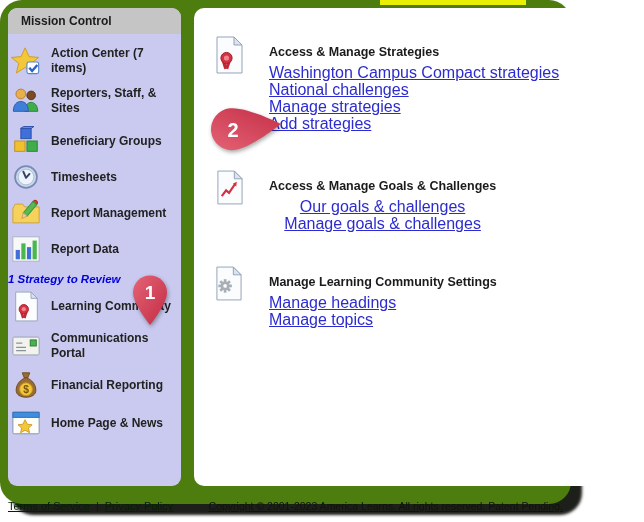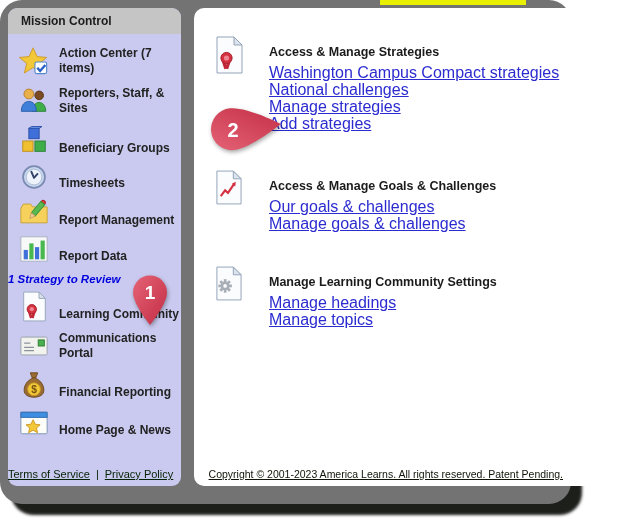--- a/index.html
+++ b/index.html
@@ -1,63 +1,63 @@
 <!DOCTYPE html>
 <html><head>
 <meta charset="utf-8">
 <style>
   * { margin:0; padding:0; box-sizing:border-box; }
   html,body { width:644px; height:522px; background:#ffffff; font-family:"Liberation Sans", sans-serif; }
   .page {
     position:relative; width:571px; height:504px;
-    background:#737373; border-radius:22px;
+    background:#4d7c0f; border-radius:22px;
     box-shadow:11px 11px 3px rgba(12,14,10,0.93);
   }
   .yellow-strip { position:absolute; left:380px; top:0; width:146px; height:5px; background:#e9f002; }
 
   
   .sidebar {
     position:absolute; left:8px; top:8px; width:173px; height:478px;
     background:#cacaf0; border-radius:9px; overflow:hidden;
   }
   .sidebar-header {
     height:26px; background:#c5c5c5; border-radius:9px 9px 0 0;
     font-size:12px; font-weight:bold; color:#1b1b1b;
     line-height:26px; padding-left:13px;
   }
   .nav-item {
-    display:flex; align-items:flex-end; gap:9px;
-    padding-left:10px; cursor:pointer;
+    display:flex; align-items:center; gap:9px;
+    padding-left:2px; cursor:pointer;
   }
   .nav-item .icon { width:32px; min-width:32px; display:flex; justify-content:center; }
   .nav-item .label {
     font-size:12px; font-weight:bold; color:#222; line-height:15px; width:120px;
   }
   .mt12{margin-top:12px}.mt10{margin-top:10px}.mt9{margin-top:9px}
   .mt8{margin-top:8px}.mt7{margin-top:7px}.mt6{margin-top:6px}
   .notice {
     margin-top:9px; 
     font-size:11.5px; font-weight:bold; font-style:italic; color:#0000dd;
   }
 
   
   .content {
     position:absolute; left:194px; top:8px; width:413px; height:478px;
     background:#ffffff; border-radius:10px; padding:28px 10px 0 20px;
   }
   .section { display:flex; gap:25px; }
   .section.s1 { margin-bottom:38px; }
-  .section.s2 { margin-bottom:34px; }
+  .section.s2 { margin-bottom:34px;text-align:center; }
   .section .icon { width:30px; min-width:30px; }
   .section h2 { font-size:12.5px; font-weight:bold; color:#1b1b1b; margin:9px 0 5px; }
   .section a { display:block; font-size:16px; line-height:17px; color:#2b2bd0; text-decoration:underline; cursor:pointer; }
 
   
   .footer {
-    position:absolute; left:0; top:465px; width:100%; height:18px;
+    position:absolute; left:0; top:497px; width:100%; height:18px;
     display:flex; align-items:center; justify-content:space-between;
     padding:0 8px; font-size:11px;
   }
   .footer-links { display:flex; gap:6px; align-items:center; }
   .footer-links a { color:#042100; text-decoration:underline; cursor:pointer; }
   .footer-sep { color:#042100; }
   .copyright { font-size:10.5px; color:#101408;text-decoration:underline; }
 
   
   .pin { position:absolute; z-index:10; filter:drop-shadow(1px 2px 2px rgba(0,0,0,0.35)); }

